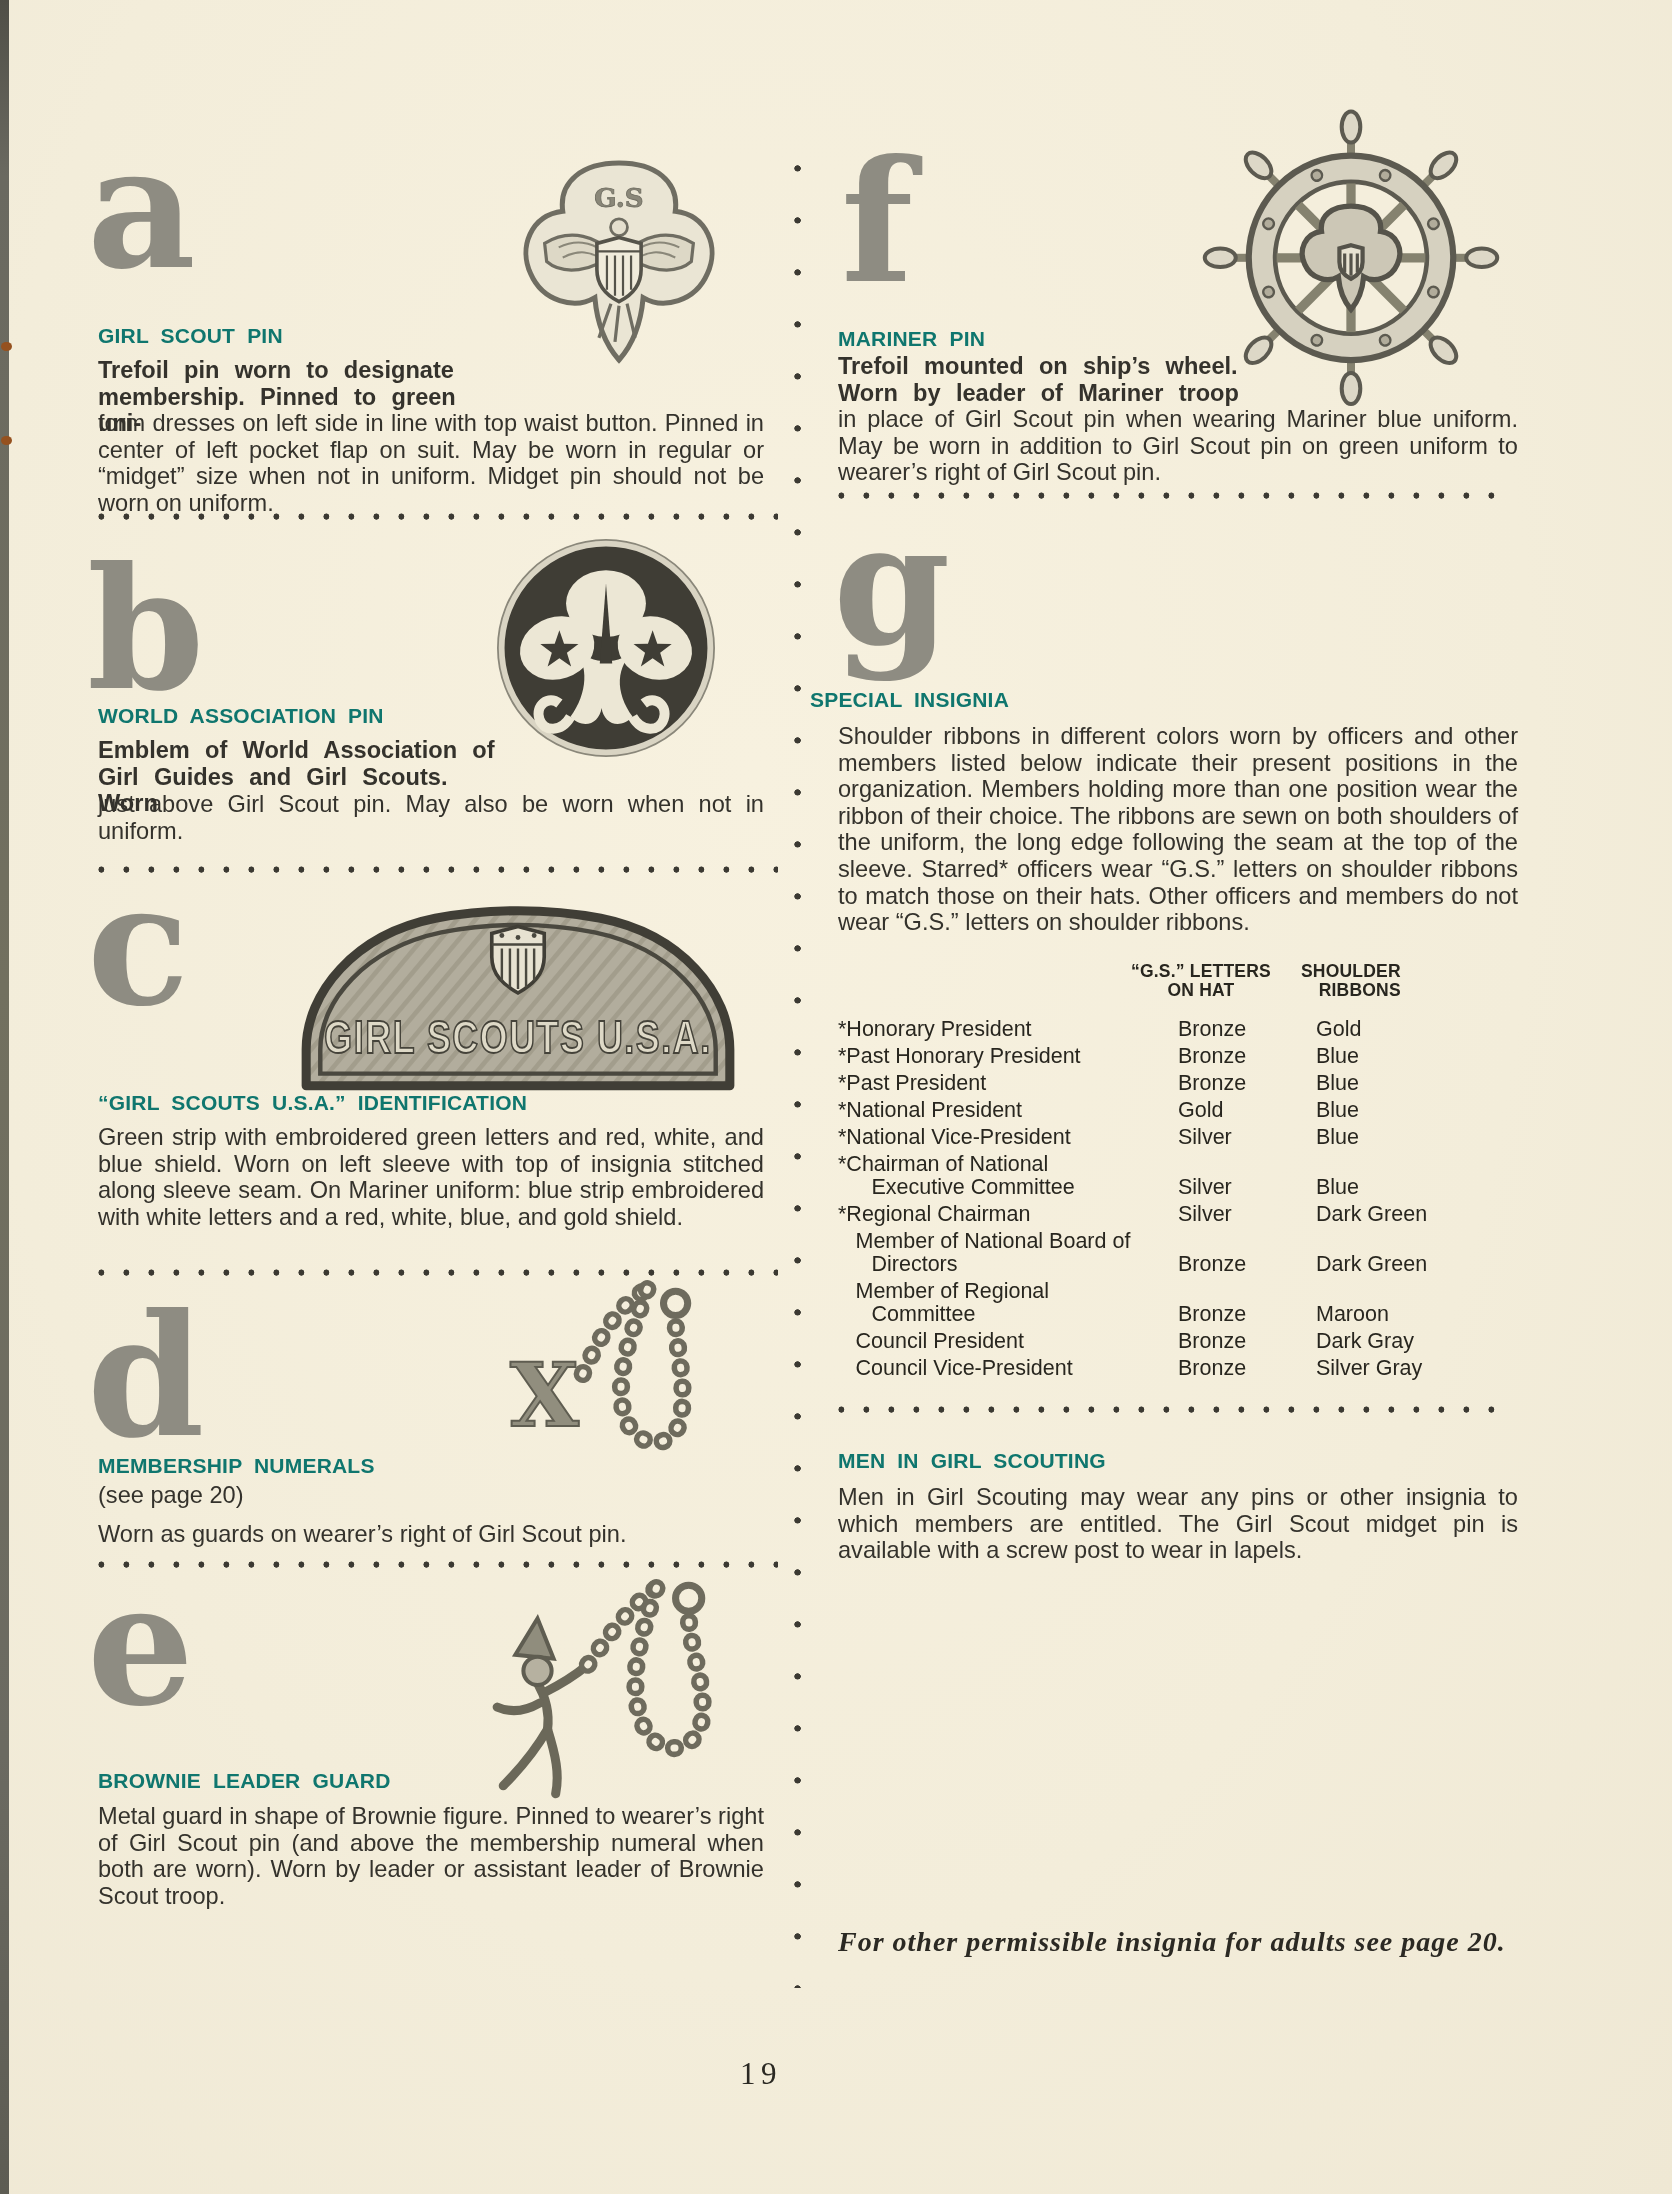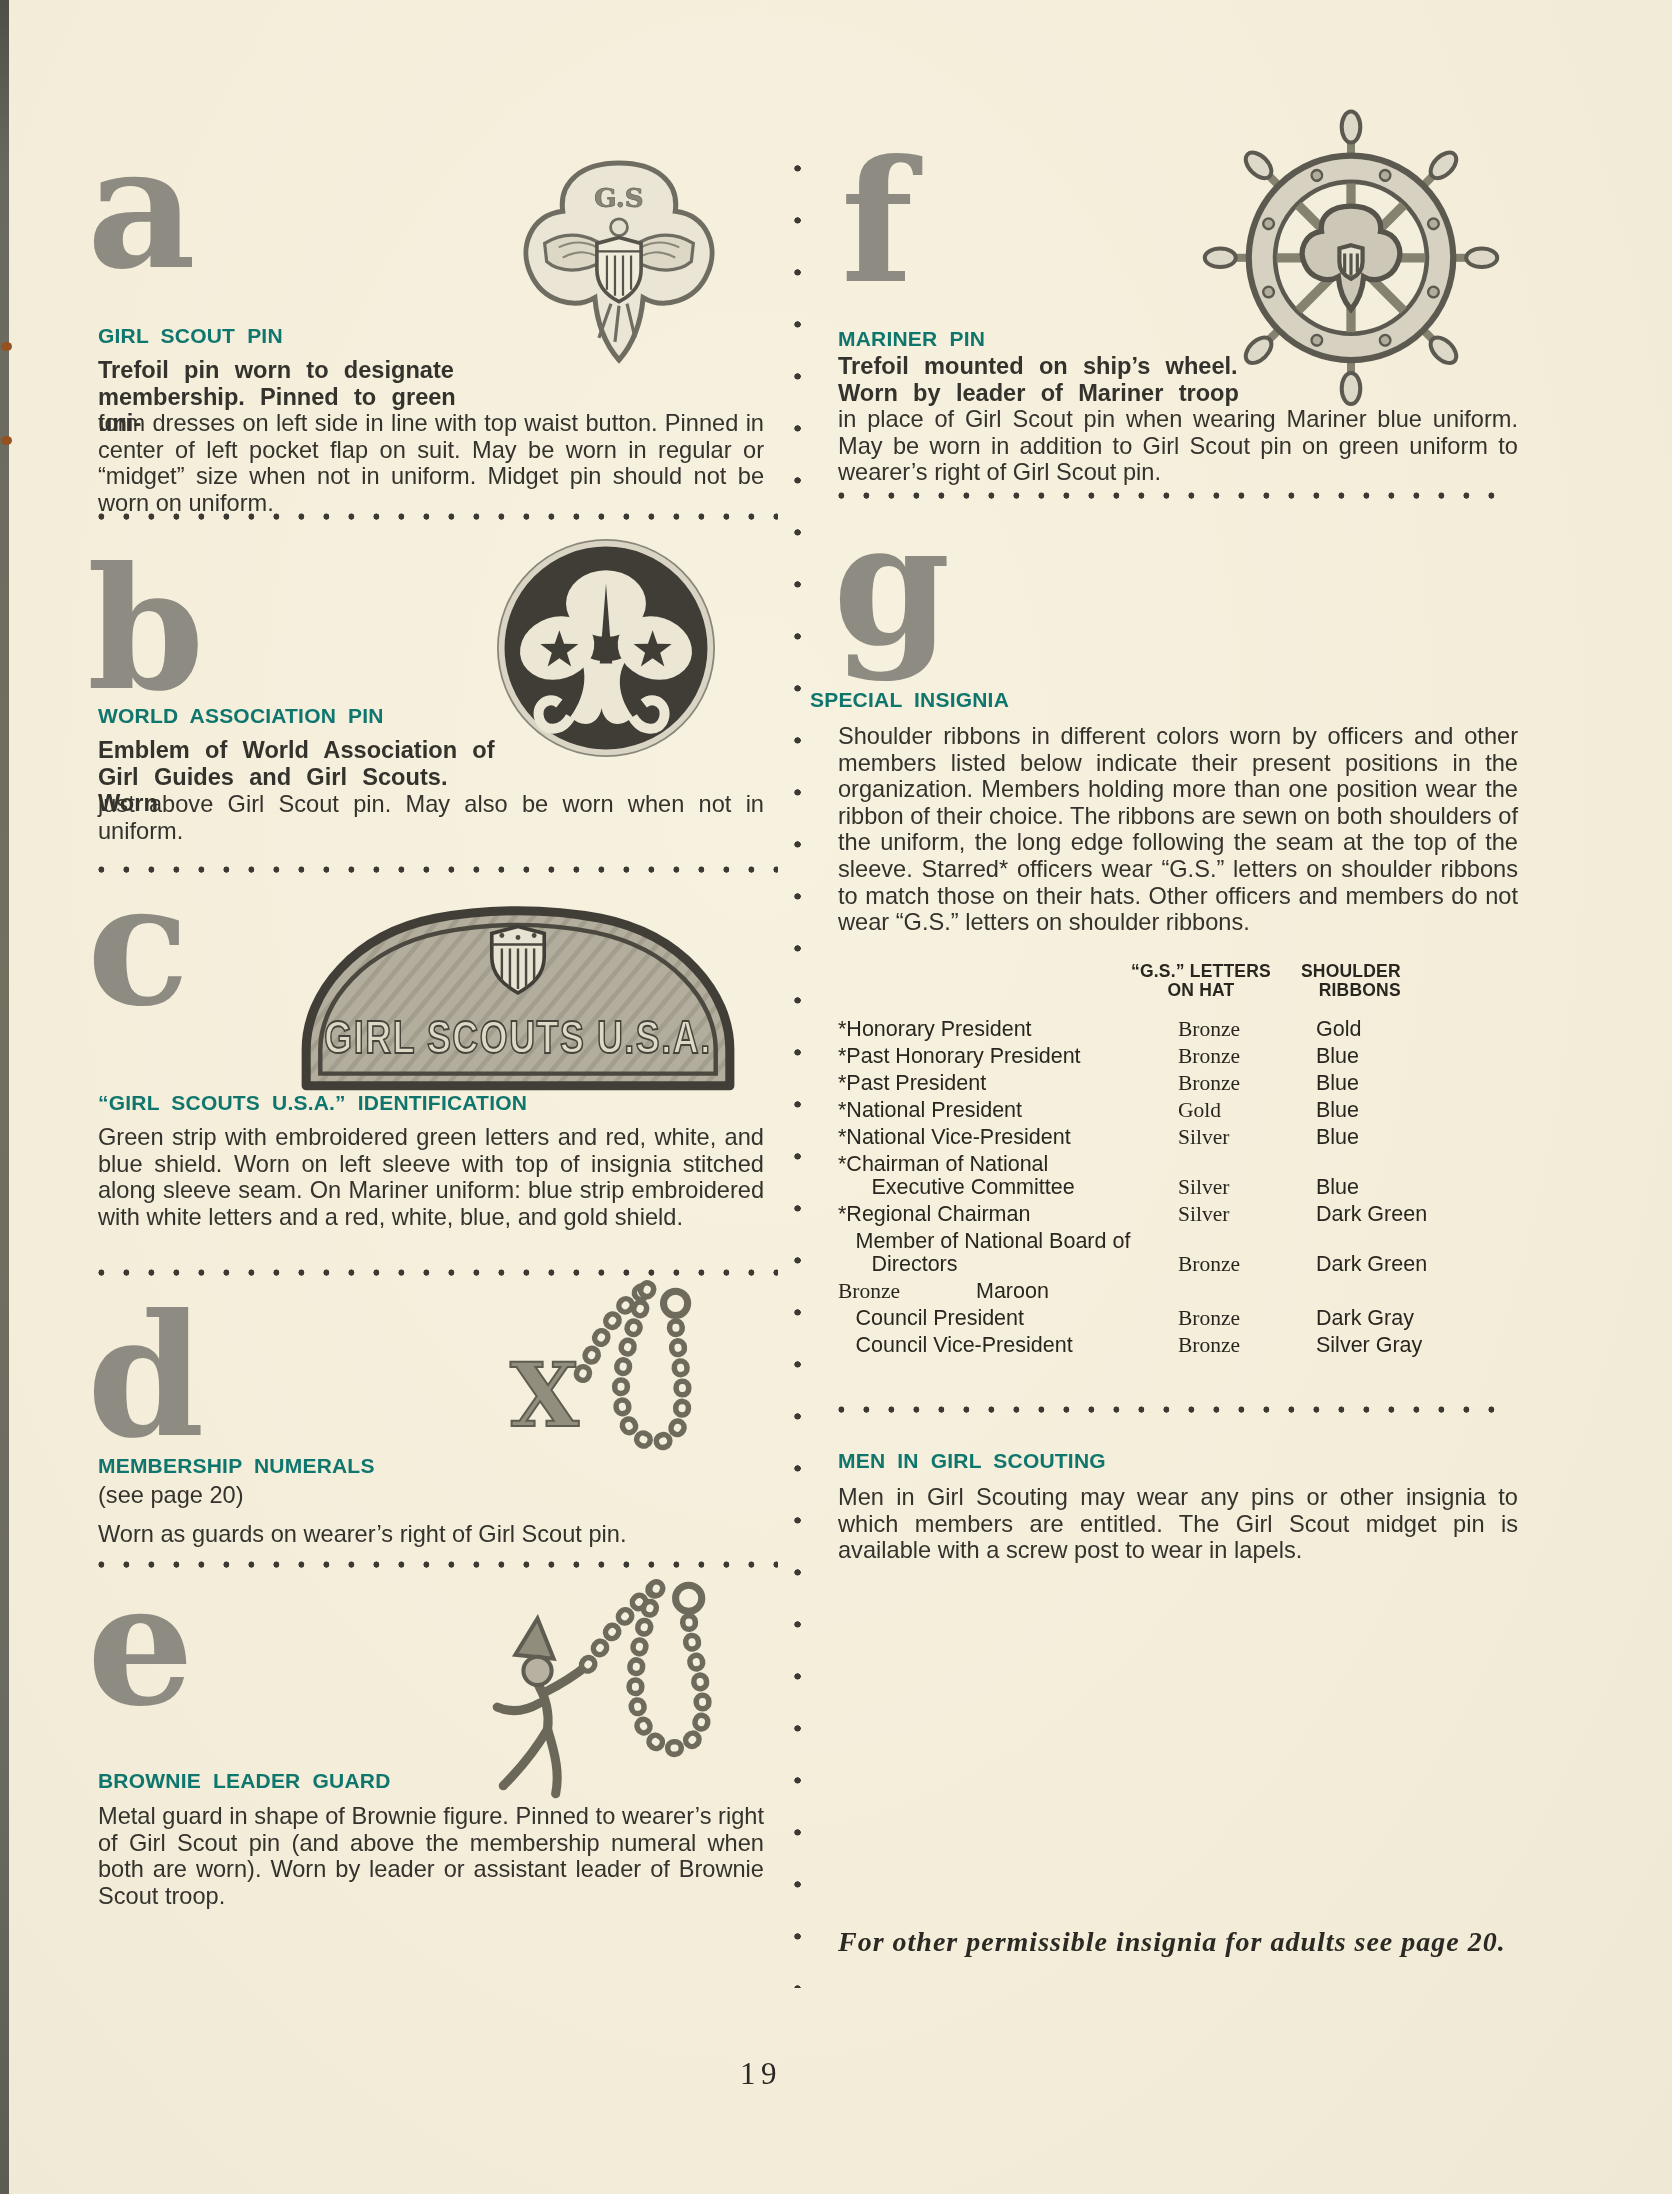--- a/index.html
+++ b/index.html
@@ -36,21 +36,21 @@
   .rust { width:10.8px; height:9.4px; border-radius:50%; background:#95511f; }
   
   .tbl { width:680px; font-size:21.5px; color:#28261f; }
   .thead { display:flex; font-size:17.5px; line-height:19px; font-weight:bold; margin-bottom:17.5px; letter-spacing:0.2px; }
   .th-hat { width:168px; margin-left:279px; text-align:center; }
   .th-rib { margin-left:16px; text-align:right; }
   .trow { display:flex; align-items:flex-end; margin-bottom:4px; line-height:23px; }
   .tpos { width:340px; box-sizing:border-box; padding-left:17.5px; }
   .starred .tpos1 { text-indent:-17.5px; }
   .tpos2 { padding-left:16px; }
-  .that { width:138px;font-family:Liberation Serif, serif; }
+  .that { width:138px; }
   .trib { flex:1; }
   .footer {
     font-family:"Liberation Serif", serif; font-style:italic; font-weight:600;
     font-size:28px; letter-spacing:1px; color:#2b2923;
   }
   .pagenum { font-family:"Liberation Serif", serif; font-size:31px; letter-spacing:5.4px; color:#2b2923; }
   svg { display:block; width:100%; height:100%; }
 </style>
 </head>
 <body>
@@ -312,20 +312,24 @@
   </div>
   <div class="trow">
     <div class="tpos">
         <div class="tpos1">Member of National Board of</div>
         <div class="tpos2">Directors</div>
       </div>
     <div class="that">Bronze</div>
       <div class="trib">Dark Green</div>
   </div>
   <div class="trow">
+    <div class="tpos">
+        <div class="tpos1">Member of Regional</div>
+        <div class="tpos2">Committee</div>
+      </div>
     <div class="that">Bronze</div>
       <div class="trib">Maroon</div>
   </div>
   <div class="trow">
     <div class="tpos">
         <div class="tpos1">Council President</div>
         <div class="tpos2"></div>
       </div>
     <div class="that">Bronze</div>
       <div class="trib">Dark Gray</div>

